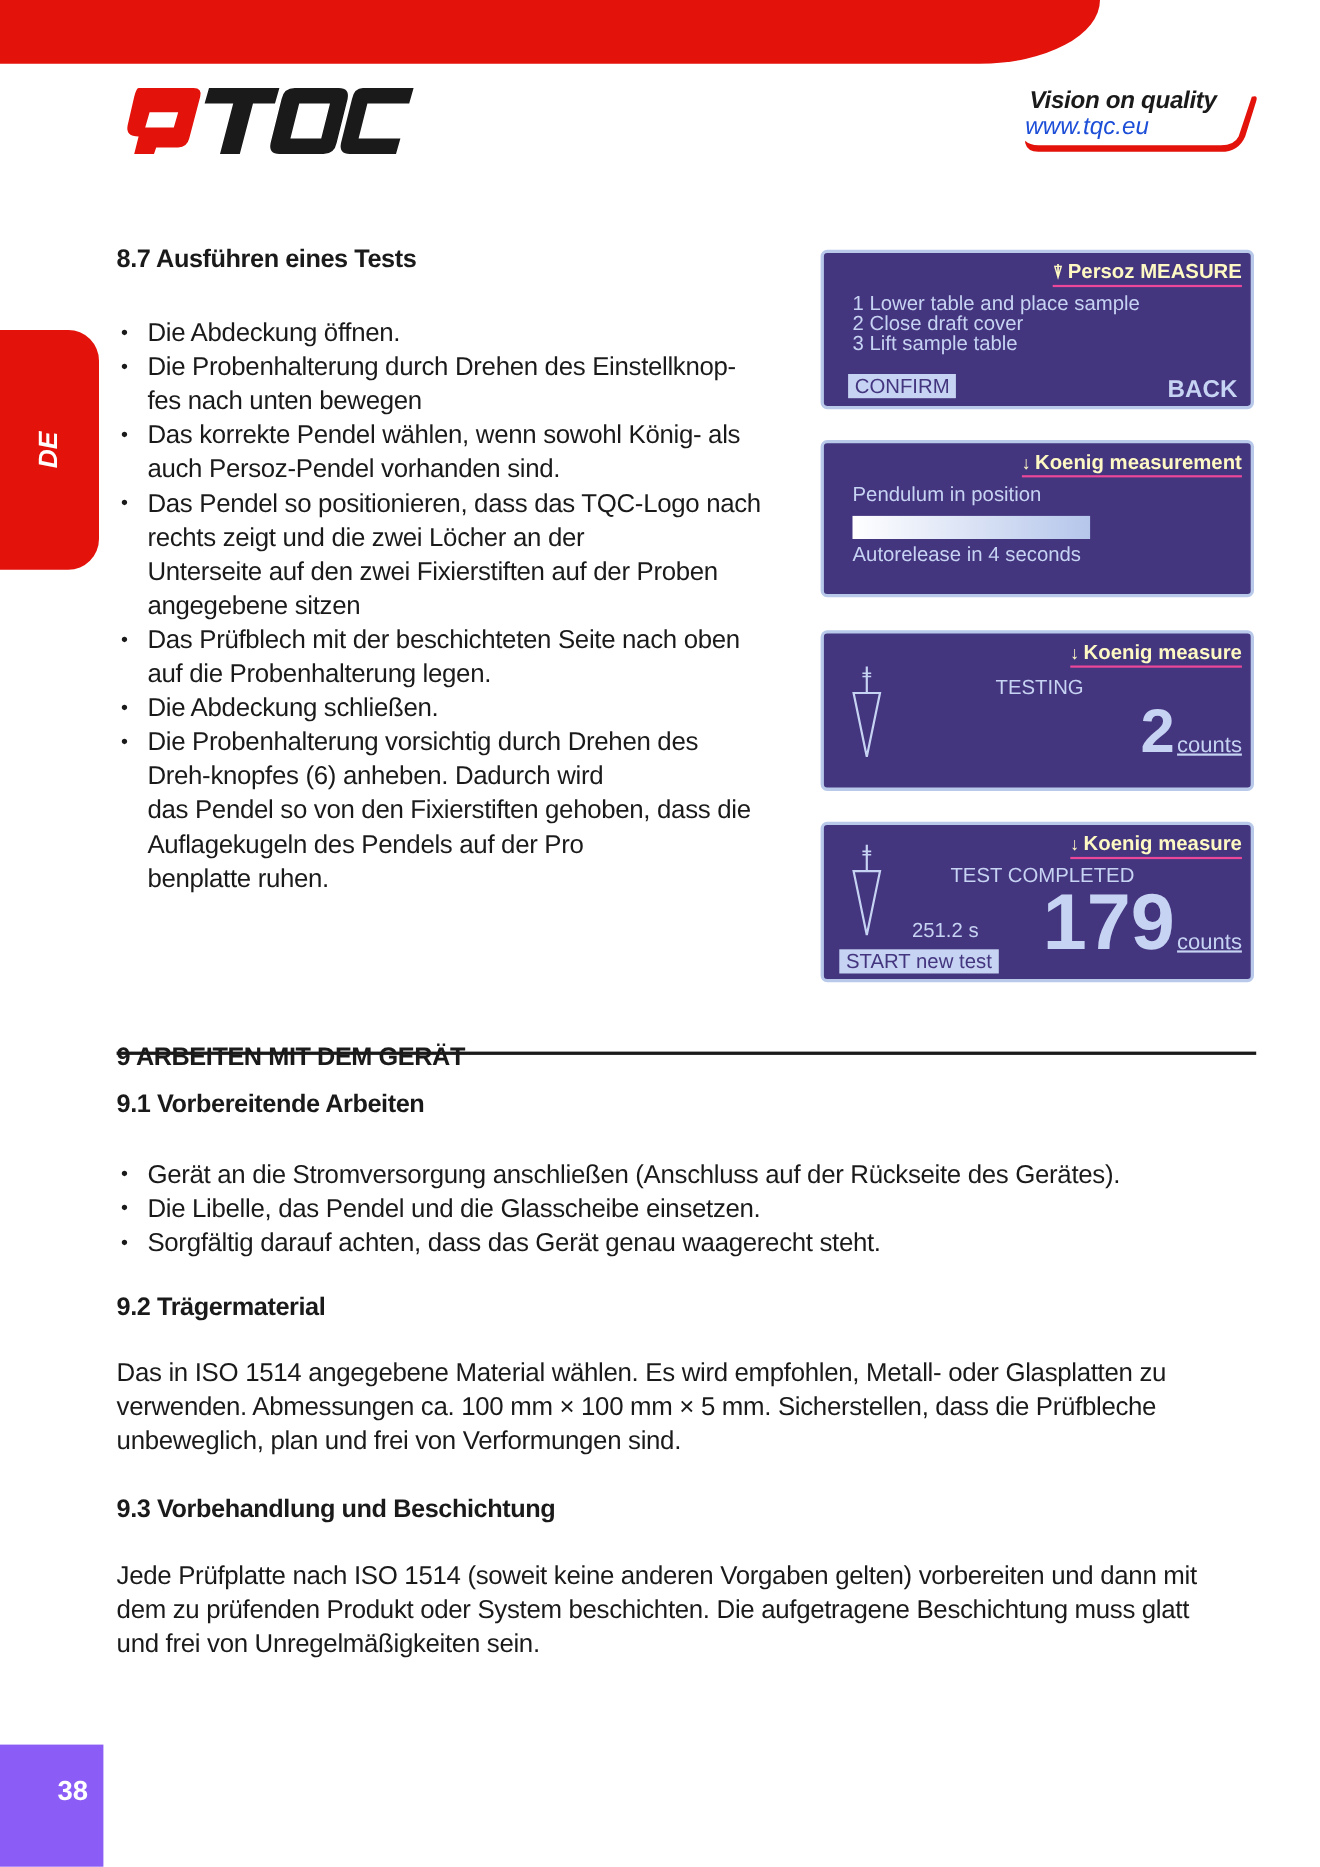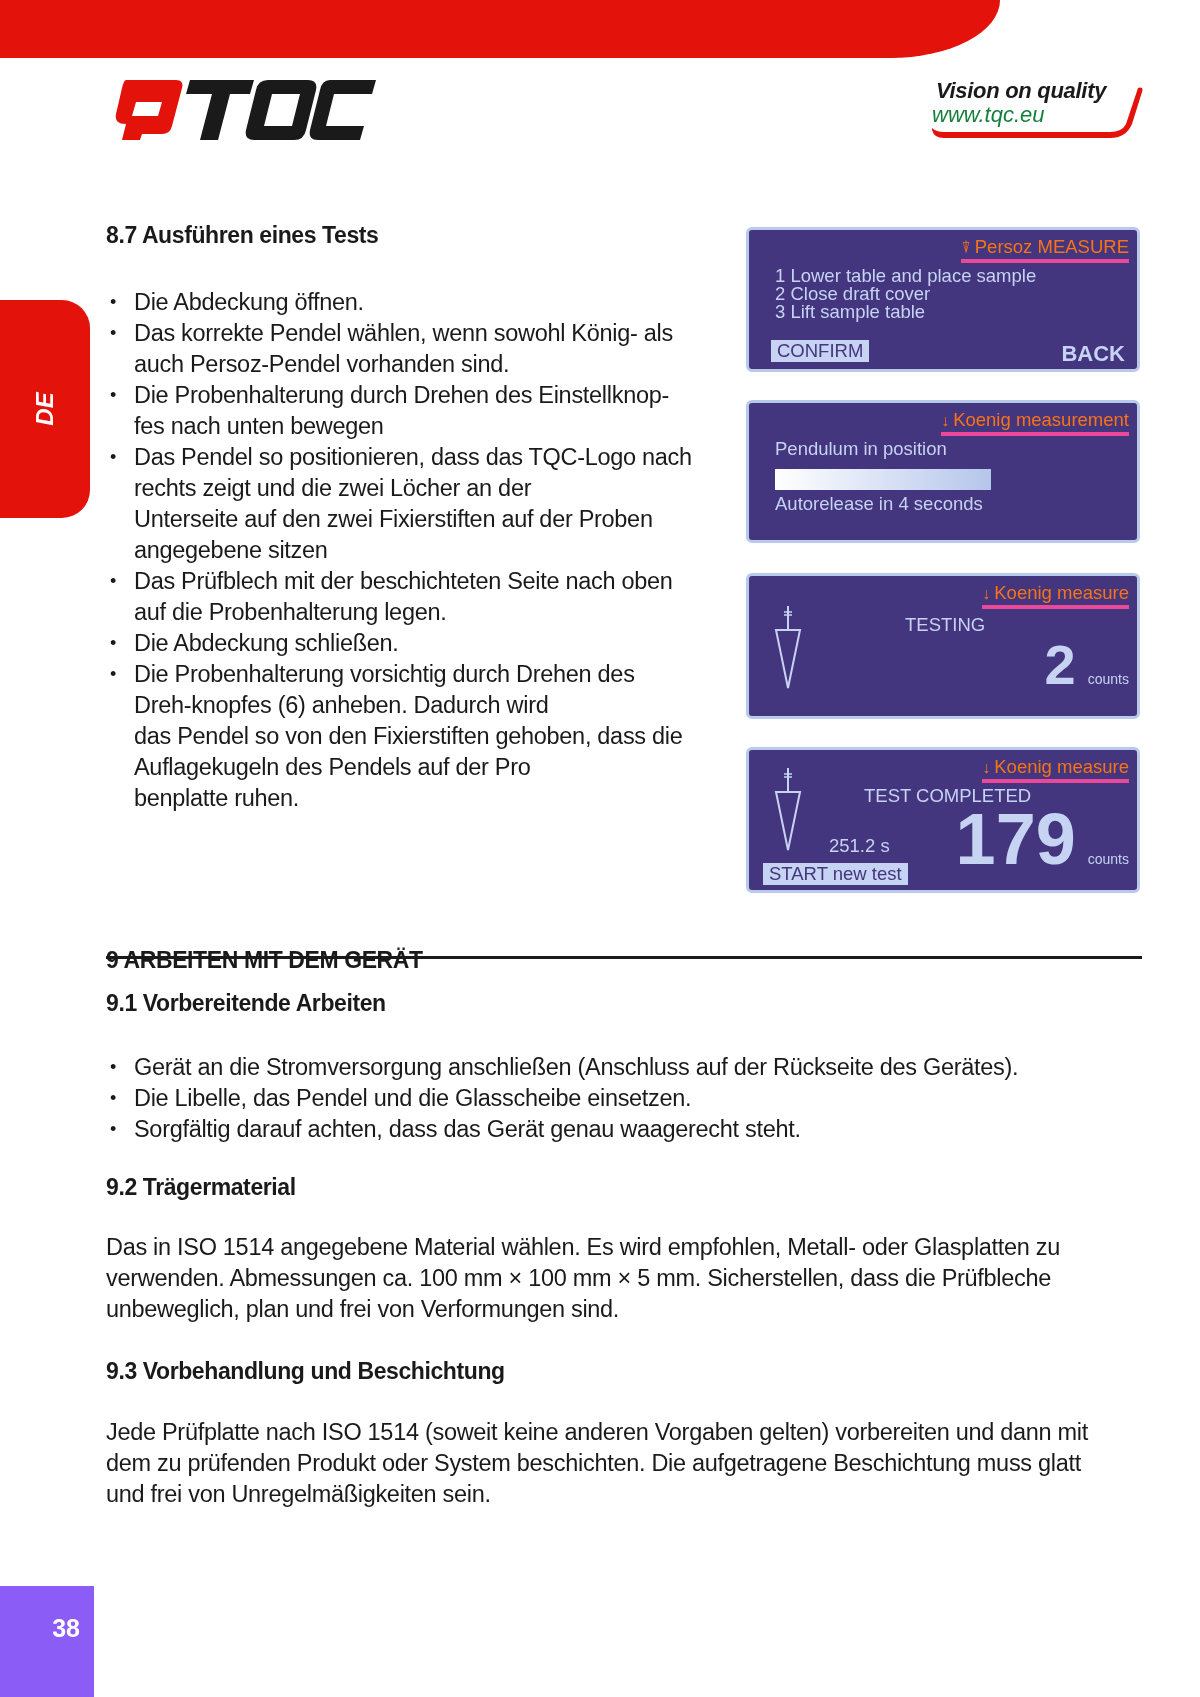--- a/index.html
+++ b/index.html
@@ -5,47 +5,47 @@
   html, body { margin: 0; padding: 0; }
   body {
     width: 1200px; height: 1697px; position: relative; overflow: hidden;
     background: #ffffff; font-family: "Liberation Sans", sans-serif; color: #1a1a1a;
   }
   .top-band { position: absolute; left: 0; top: 0; width: 1000px; height: 58px; background: #e3120b;
     border-bottom-right-radius: 110px 58px; }
   .logo { position: absolute; left: 108px; top: 78px; width: 270px; height: 64px; }
   .tagline { position: absolute; left: 930px; top: 78px; width: 215px; height: 62px; }
   .tagline .t1 { position: absolute; left: 6px; top: 0; font-weight: bold; font-style: italic; font-size: 22px; color: #1a1a1a; letter-spacing: -0.3px; white-space: nowrap; }
-  .tagline .t2 { position: absolute; left: 2px; top: 24px; font-style: italic; font-size: 22px; color: #15803d; white-space: nowrap; }
+  .tagline .t2 { position: absolute; left: 2px; top: 24px; font-style: italic; font-size: 22px; color: #1d4ed8; white-space: nowrap; }
   .tagline svg { position: absolute; left: 0; top: 0; }
 
   .side-tab { position: absolute; left: 0; top: 300px; width: 90px; height: 218px; background: #e3120b;
     border-top-right-radius: 28px; border-bottom-right-radius: 28px; }
   .side-tab span { position: absolute; left: 50%; top: 50%; transform: translate(-50%,-50%) rotate(-90deg);
     color: #fff; font-weight: bold; font-style: italic; font-size: 24px; }
 
   h2.sec { position: absolute; margin: 0; font-size: 23px; font-weight: bold; color: #1a1a1a; letter-spacing: -0.4px; }
   ul.bullets { position: absolute; margin: 4px; padding: 0; list-style: none; font-size: 23.5px; line-height: 31px; color: #1a1a1a; letter-spacing: -0.3px; }
   ul.bullets li { position: relative; padding-left: 24px; }
   ul.bullets li::before { content: "•"; position: absolute; left: 0; top: 0; font-size: 18px; }
   ul.bullets li span { display: block; }
   p.para { position: absolute; margin: 0; font-size: 23.5px; line-height: 31px; color: #1a1a1a; letter-spacing: -0.3px; }
 
   .rule { position: absolute; left: 106px; top: 956px; width: 1036px; height: 3px; background: #1a1a1a; }
 
   .screen { position: absolute; left: 746px; width: 394px; background: #44357f; border: 3px solid #b8c9ea;
     border-radius: 6px; box-sizing: border-box; color: #c6d3f2; }
-  .screen .hdr { position: absolute; right: 8px; top: 6px; font-weight: normal; font-size: 18.5px; color: #f97316;
-    border-bottom: 4px solid #ec4899; padding-bottom: 1px; white-space: nowrap; }
+  .screen .hdr { position: absolute; right: 8px; top: 6px; font-weight: bold; font-size: 18.5px; color: #fef9c3;
+    border-bottom: 2px solid #ec4899; padding-bottom: 1px; white-space: nowrap; }
   .screen .hdr .ico { display: inline-block; margin-right: 4px; font-size: 16px; }
   .screen .line { position: absolute; font-size: 18.5px; white-space: nowrap; color: #c6d3f2; }
   .screen .btn { position: absolute; font-size: 18.5px; background: #c6d3f2; color: #44357f; padding: 0 6px; line-height: 22px; white-space: nowrap; }
   .screen .back { position: absolute; right: 12px; font-weight: bold; font-size: 22px; color: #c6d3f2; }
   .screen .bigcount { position: absolute; font-weight: bold; color: #c6d3f2; white-space: nowrap; }
-  .screen .counts-lbl { font-size: 14px; font-weight: normal; margin-left: 12px; }
+  .screen .counts-lbl { font-size: 20px; font-weight: normal; margin-left: 2px; text-decoration: underline; }
   .progress { position: absolute; left: 26px; top: 66px; width: 216px; height: 21px; background: transparent; }
   .progress .fill { height: 100%; background: linear-gradient(to right, #ffffff, #b5c6eb); }
 
   .page-num { position: absolute; left: 0; top: 1586px; width: 94px; height: 111px; background: #8b5cf6; }
   .page-num span { position: absolute; right: 14px; top: 28px; color: #fff; font-weight: bold; font-size: 25px; }
 </style>
 </head>
 <body>
 
 <div class="top-band"></div>
@@ -71,26 +71,26 @@
   <span>DE</span>
 </div>
 
 <h2 class="sec" style="left:106px; top:222px;">8.7 Ausführen eines Tests</h2>
 
 <ul class="bullets" style="left:106px; top:283px; width:620px;">
   <li>
       <span>Die Abdeckung öffnen.</span>
     </li>
   <li>
+      <span>Die Probenhalterung durch Drehen des Einstellknop-</span>
+      <span>fes nach unten bewegen</span>
+    </li>
+  <li>
       <span>Das korrekte Pendel wählen, wenn sowohl König- als</span>
       <span>auch Persoz-Pendel vorhanden sind.</span>
-    </li>
-  <li>
-      <span>Die Probenhalterung durch Drehen des Einstellknop-</span>
-      <span>fes nach unten bewegen</span>
     </li>
   <li>
       <span>Das Pendel so positionieren, dass das TQC-Logo nach</span>
       <span>rechts zeigt und die zwei Löcher an der</span>
       <span>Unterseite auf den zwei Fixierstiften auf der Proben</span>
       <span>angegebene sitzen</span>
     </li>
   <li>
       <span>Das Prüfblech mit der beschichteten Seite nach oben</span>
       <span>auf die Probenhalterung legen.</span>

